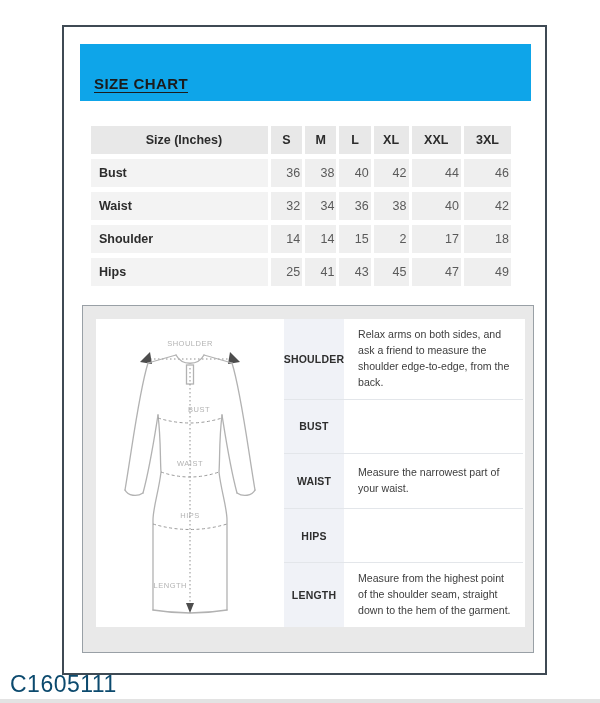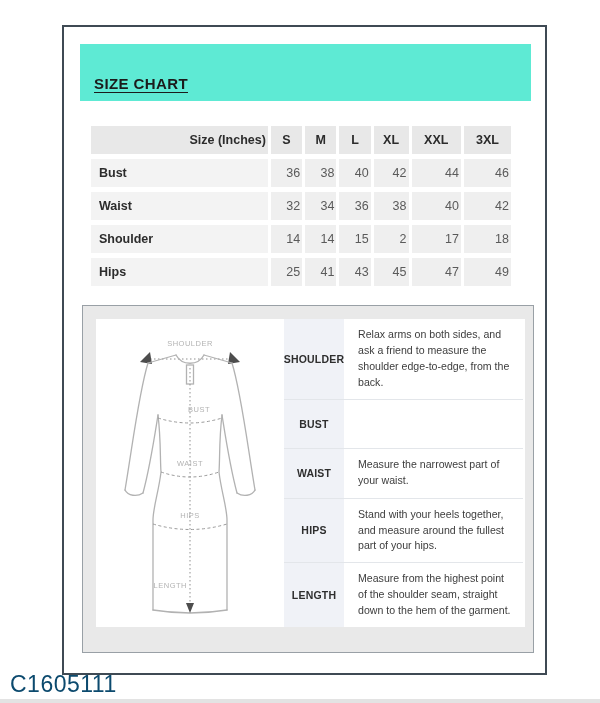--- a/index.html
+++ b/index.html
@@ -12,39 +12,39 @@
     position:absolute; left:0; bottom:0; width:600px; height:4px;
     background:#e3e3e3;
   }
   
   .card {
     position:absolute; left:62px; top:25px; width:485px; height:650px;
     box-sizing:border-box; border:2px solid #3f4a54; background:#ffffff;
   }
   .title-band {
     position:absolute; left:16px; top:17px; right:14px; height:57px;
-    background:#5eead4;
+    background:#0ea5e9;
   }
   .title {
     position:absolute; left:14px; bottom:9px;
     font-size:15px; font-weight:bold; color:#1b1b1b;
     letter-spacing:.4px; text-decoration:underline;
     text-underline-offset:3px;
   }
   
   .size-table {
     position:absolute; left:24px; top:94px; width:426px;
     border-collapse:separate; border-spacing:3px 5px;
   }
   .size-table th, .size-table td {
     font-size:12.5px; padding:7px 2px; vertical-align:middle;
   }
   .size-table .head-cell { background:#e8e8e8; font-weight:bold; color:#2c2c2c; }
   .size-table .label-cell { background:#f3f3f3; font-weight:bold; color:#2c2c2c; text-align:left; padding-left:8px; width:44%; }
-  .size-table .head-label { text-align:right; padding-left:11px; width:44%;margin-left:44px; }
+  .size-table .head-label { text-align:center; padding-left:11px; width:44%;margin-left:44px; }
   .size-table .val-cell { background:#efefef; color:#5a5a5a; text-align:right; }
   .size-table .head-size { text-align:center; }
   
   .guide-box {
     position:absolute; left:18px; top:278px; width:452px; height:348px;
     box-sizing:border-box; border:1px solid #99a0a6; background:#e9e9e9;
     padding:13px 8px 25px 13px;
   }
   .guide-inner {
     background:#ffffff; width:100%; height:100%;
@@ -194,21 +194,20 @@
         </div>
         <div class="instr-row">
           <div class="instr-label">BUST</div>
         </div>
         <div class="instr-row">
           <div class="instr-label">WAIST</div>
           <div class="instr-text">Measure the narrowest part of your waist.</div>
         </div>
         <div class="instr-row">
           <div class="instr-label">HIPS</div>
-          <div class="instr-text">Stand with your heels together, and measure around the fullest part of your hips.</div>
         </div>
         <div class="instr-row">
           <div class="instr-label">LENGTH</div>
           <div class="instr-text">Measure from the highest point of the shoulder seam, straight down to the hem of the garment.</div>
         </div>
       </div>
 
     </div>
   </div>
 

